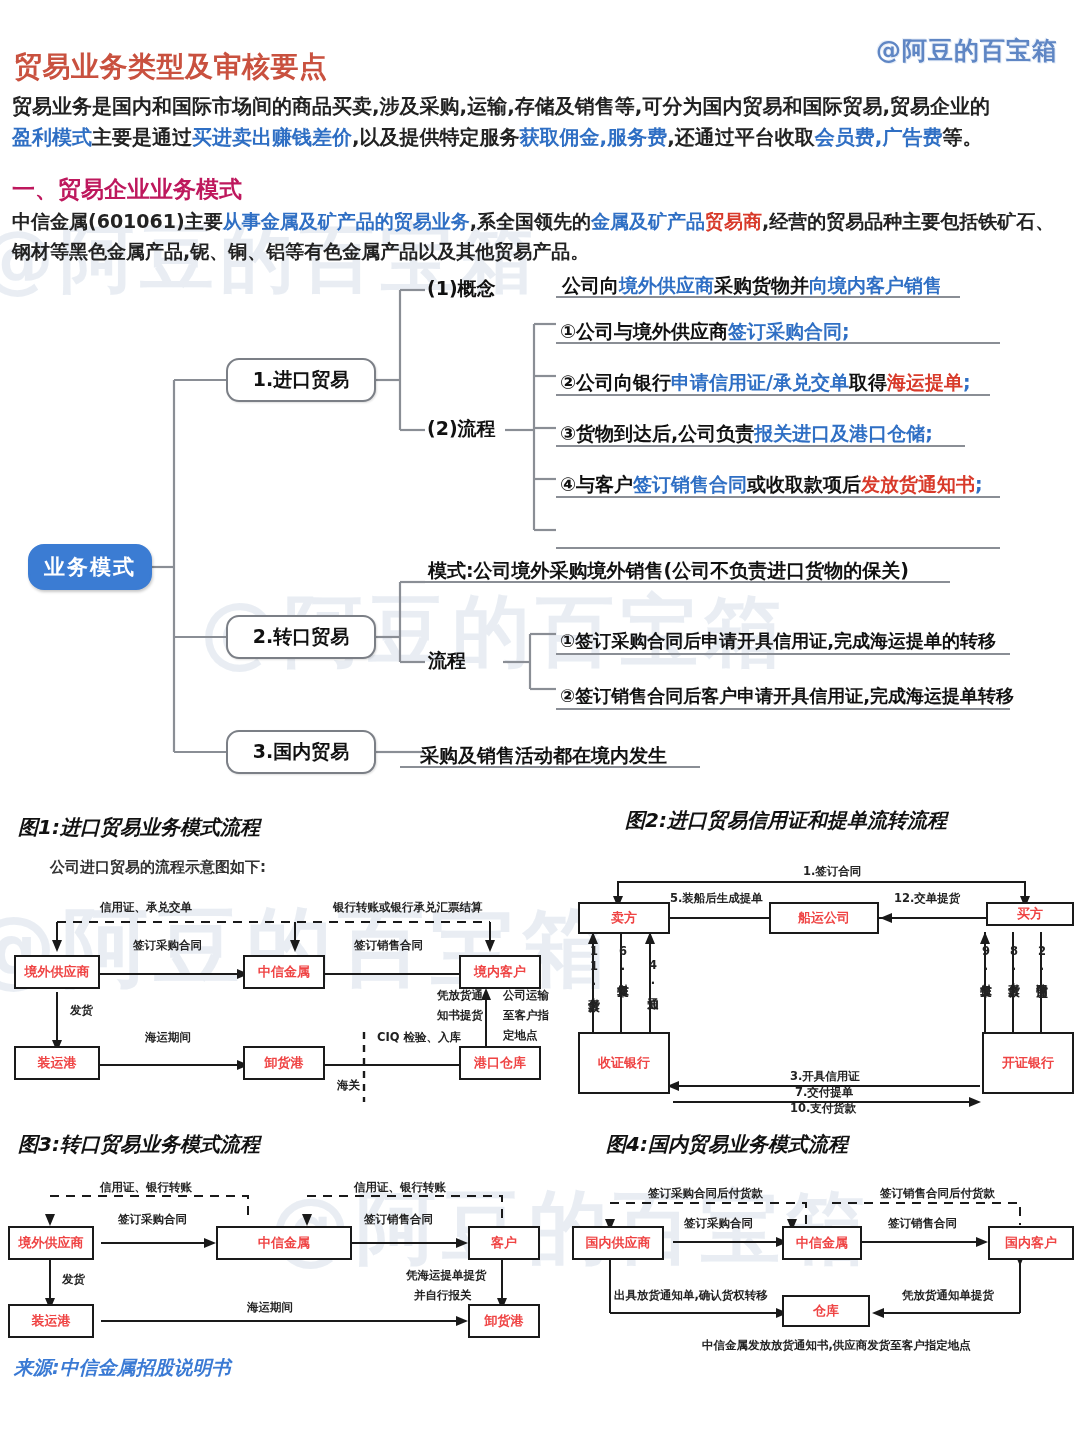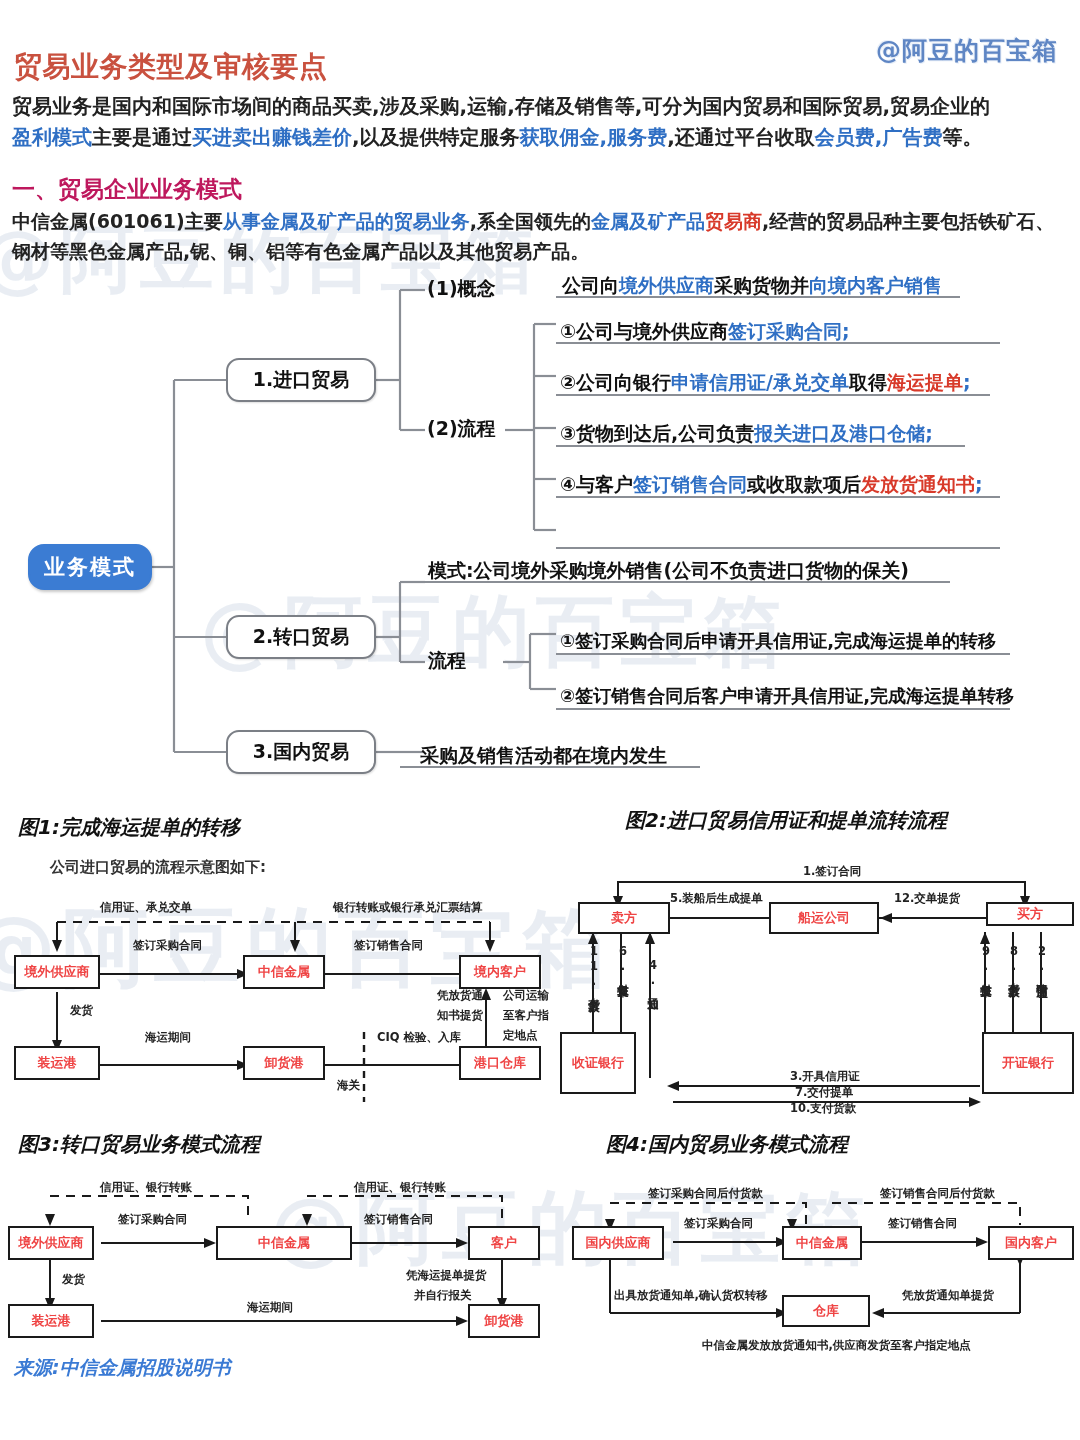--- a/index.html
+++ b/index.html
@@ -217,21 +217,21 @@
   </div>
 
   <div class="leaf" style="left:428px; top:296px; font-size:19px;">模式:公司境外采购境外销售(公司不负责进口货物的保关)</div>
   <div class="lbl" style="left:428px; top:386px; font-size:19px;">流程</div>
   <div class="leaf" style="left:560px; top:367px; font-size:18px;">①签订采购合同后申请开具信用证,完成海运提单的转移</div>
   <div class="leaf" style="left:560px; top:422px; font-size:18px;">②签订销售合同后客户申请开具信用证,完成海运提单转移</div>
 
   <div class="leaf" style="left:420px; top:481px; font-size:19px;">采购及销售活动都在境内发生</div>
 </div>
 
-<div class="figcap" style="left:18px; top:814px;">图1:完成海运提单的转移</div>
+<div class="figcap" style="left:18px; top:814px;">图1:进口贸易业务模式流程</div>
 <div class="figsub" style="left:50px; top:858px;">公司进口贸易的流程示意图如下:</div>
 
 <svg class="figsvg" style="left:0; top:880px;" width="570" height="225">
   <g stroke="#1a1a1a" stroke-width="2" fill="none">
     <path d="M57,42 H490" stroke-dasharray="9 7"></path>
     <path d="M57,42 V68"></path>
     <path d="M295,42 V68"></path>
     <path d="M490,42 V68"></path>
     <path d="M100,94 H243"></path>
     <path d="M324,94 H470"></path>
@@ -308,21 +308,21 @@
     <polygon points="471,228 466,216 476,216"></polygon>
     <polygon points="97,236 109,231 109,241"></polygon>
     <polygon points="411,252 399,247 399,257"></polygon>
     <polygon points="97,268 109,263 109,273"></polygon>
   </g>
 </svg>
 
 <div class="dbox" style="left:578px; top:902px; width:92px; height:32px;">卖方</div>
 <div class="dbox" style="left:769px; top:902px; width:110px; height:32px;">船运公司</div>
 <div class="dbox" style="left:986px; top:902px; width:88px; height:24px;">买方</div>
-<div class="dbox" style="left:560px; top:1032px; width:76px; height:62px;">收证银行</div>
+<div class="dbox" style="left:578px; top:1032px; width:92px; height:62px;">收证银行</div>
 <div class="dbox" style="left:982px; top:1032px; width:92px; height:62px;">开证银行</div>
 
 <div class="dlab" style="left:803px; top:864px;">1.签订合同</div>
 <div class="dlab" style="left:670px; top:891px;">5.装船后生成提单</div>
 <div class="dlab" style="left:894px; top:891px;">12.交单提货</div>
 <div class="dlab v" style="left:586px; top:944px; height:116px;">11.支付货款</div>
 <div class="dlab v" style="left:615px; top:944px; height:100px;">6.交付提单</div>
 <div class="dlab v" style="left:645px; top:958px; height:70px;">4.通知</div>
 <div class="dlab v" style="left:978px; top:944px; height:106px;">9.交付提单</div>
 <div class="dlab v" style="left:1006px; top:944px; height:106px;">8.支付货款</div>

